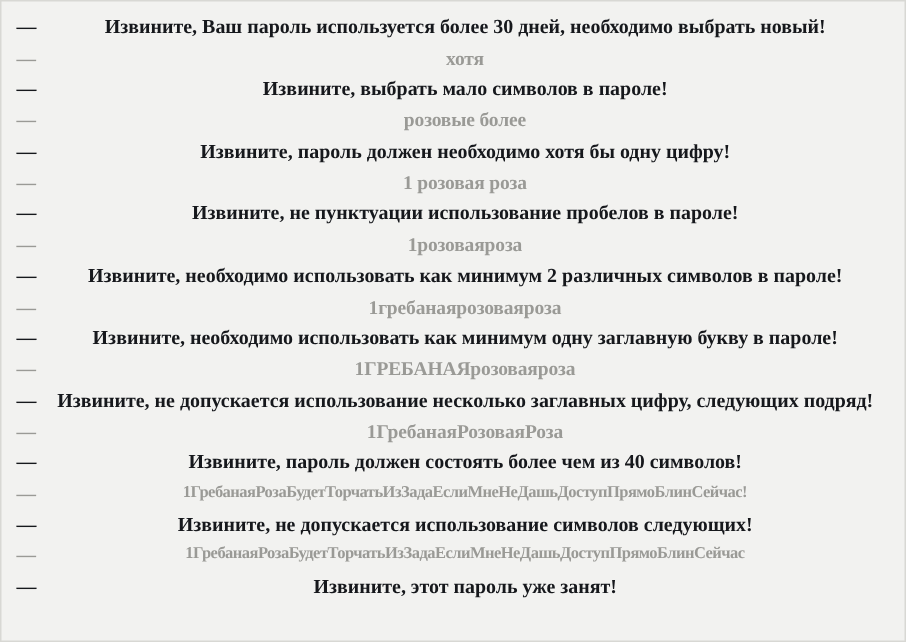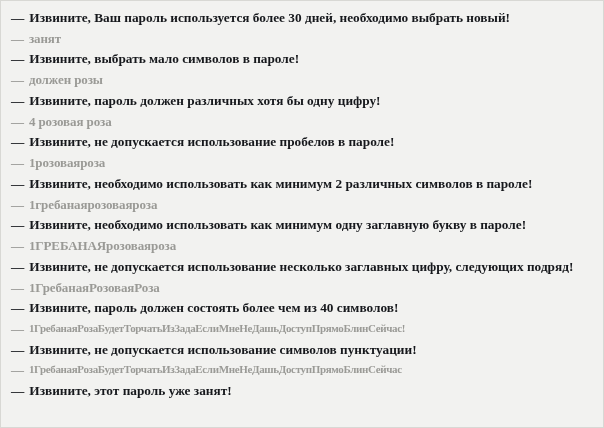--- a/index.html
+++ b/index.html
@@ -33,20 +33,21 @@
     align-items: flex-start;
     margin: 0 0 6px 0;
     line-height: 1.12;
   }
   .dash {
     flex: 0 0 auto;
     margin-right: 5px;
   }
   .text {
     flex: 1 1 auto;
+    text-align: center;
   }
   .system {
     color: #16181c;
     font-weight: bold;
     font-size: 13.3px;
   }
   .user {
     color: #9a9a96;
     font-weight: bold;
     font-size: 13.0px;
@@ -63,41 +64,41 @@
 <body>
 
 <div class="joke-card">
   <div class="dialogue">
       <div class="line system">
         <span class="dash">—</span>
         <span class="text system">Извините, Ваш пароль используется более 30 дней, необходимо выбрать новый!</span>
       </div>
       <div class="line user">
         <span class="dash">—</span>
-        <span class="text user">занят</span>
+        <span class="text user">хотя</span>
       </div>
       <div class="line system">
         <span class="dash">—</span>
         <span class="text system">Извините, выбрать мало символов в пароле!</span>
       </div>
       <div class="line user">
         <span class="dash">—</span>
-        <span class="text user">должен розы</span>
+        <span class="text user">розовые более</span>
       </div>
       <div class="line system">
         <span class="dash">—</span>
-        <span class="text system">Извините, пароль должен различных хотя бы одну цифру!</span>
+        <span class="text system">Извините, пароль должен необходимо хотя бы одну цифру!</span>
       </div>
       <div class="line user">
         <span class="dash">—</span>
-        <span class="text user">4 розовая роза</span>
+        <span class="text user">1 розовая роза</span>
       </div>
       <div class="line system">
         <span class="dash">—</span>
-        <span class="text system">Извините, не допускается использование пробелов в пароле!</span>
+        <span class="text system">Извините, не пунктуации использование пробелов в пароле!</span>
       </div>
       <div class="line user">
         <span class="dash">—</span>
         <span class="text user">1розоваяроза</span>
       </div>
       <div class="line system">
         <span class="dash">—</span>
         <span class="text system">Извините, необходимо использовать как минимум 2 различных символов в пароле!</span>
       </div>
       <div class="line user">
@@ -123,21 +124,21 @@
       <div class="line system">
         <span class="dash">—</span>
         <span class="text system">Извините, пароль должен состоять более чем из 40 символов!</span>
       </div>
       <div class="line user">
         <span class="dash">—</span>
         <span class="text user long">1ГребанаяРозаБудетТорчатьИзЗадаЕслиМнеНеДашьДоступПрямоБлинСейчас!</span>
       </div>
       <div class="line system">
         <span class="dash">—</span>
-        <span class="text system">Извините, не допускается использование символов  пунктуации!</span>
+        <span class="text system">Извините, не допускается использование символов  следующих!</span>
       </div>
       <div class="line user">
         <span class="dash">—</span>
         <span class="text user long">1ГребанаяРозаБудетТорчатьИзЗадаЕслиМнеНеДашьДоступПрямоБлинСейчас</span>
       </div>
       <div class="line system">
         <span class="dash">—</span>
         <span class="text system">Извините, этот пароль уже занят!</span>
       </div>
     </div>

